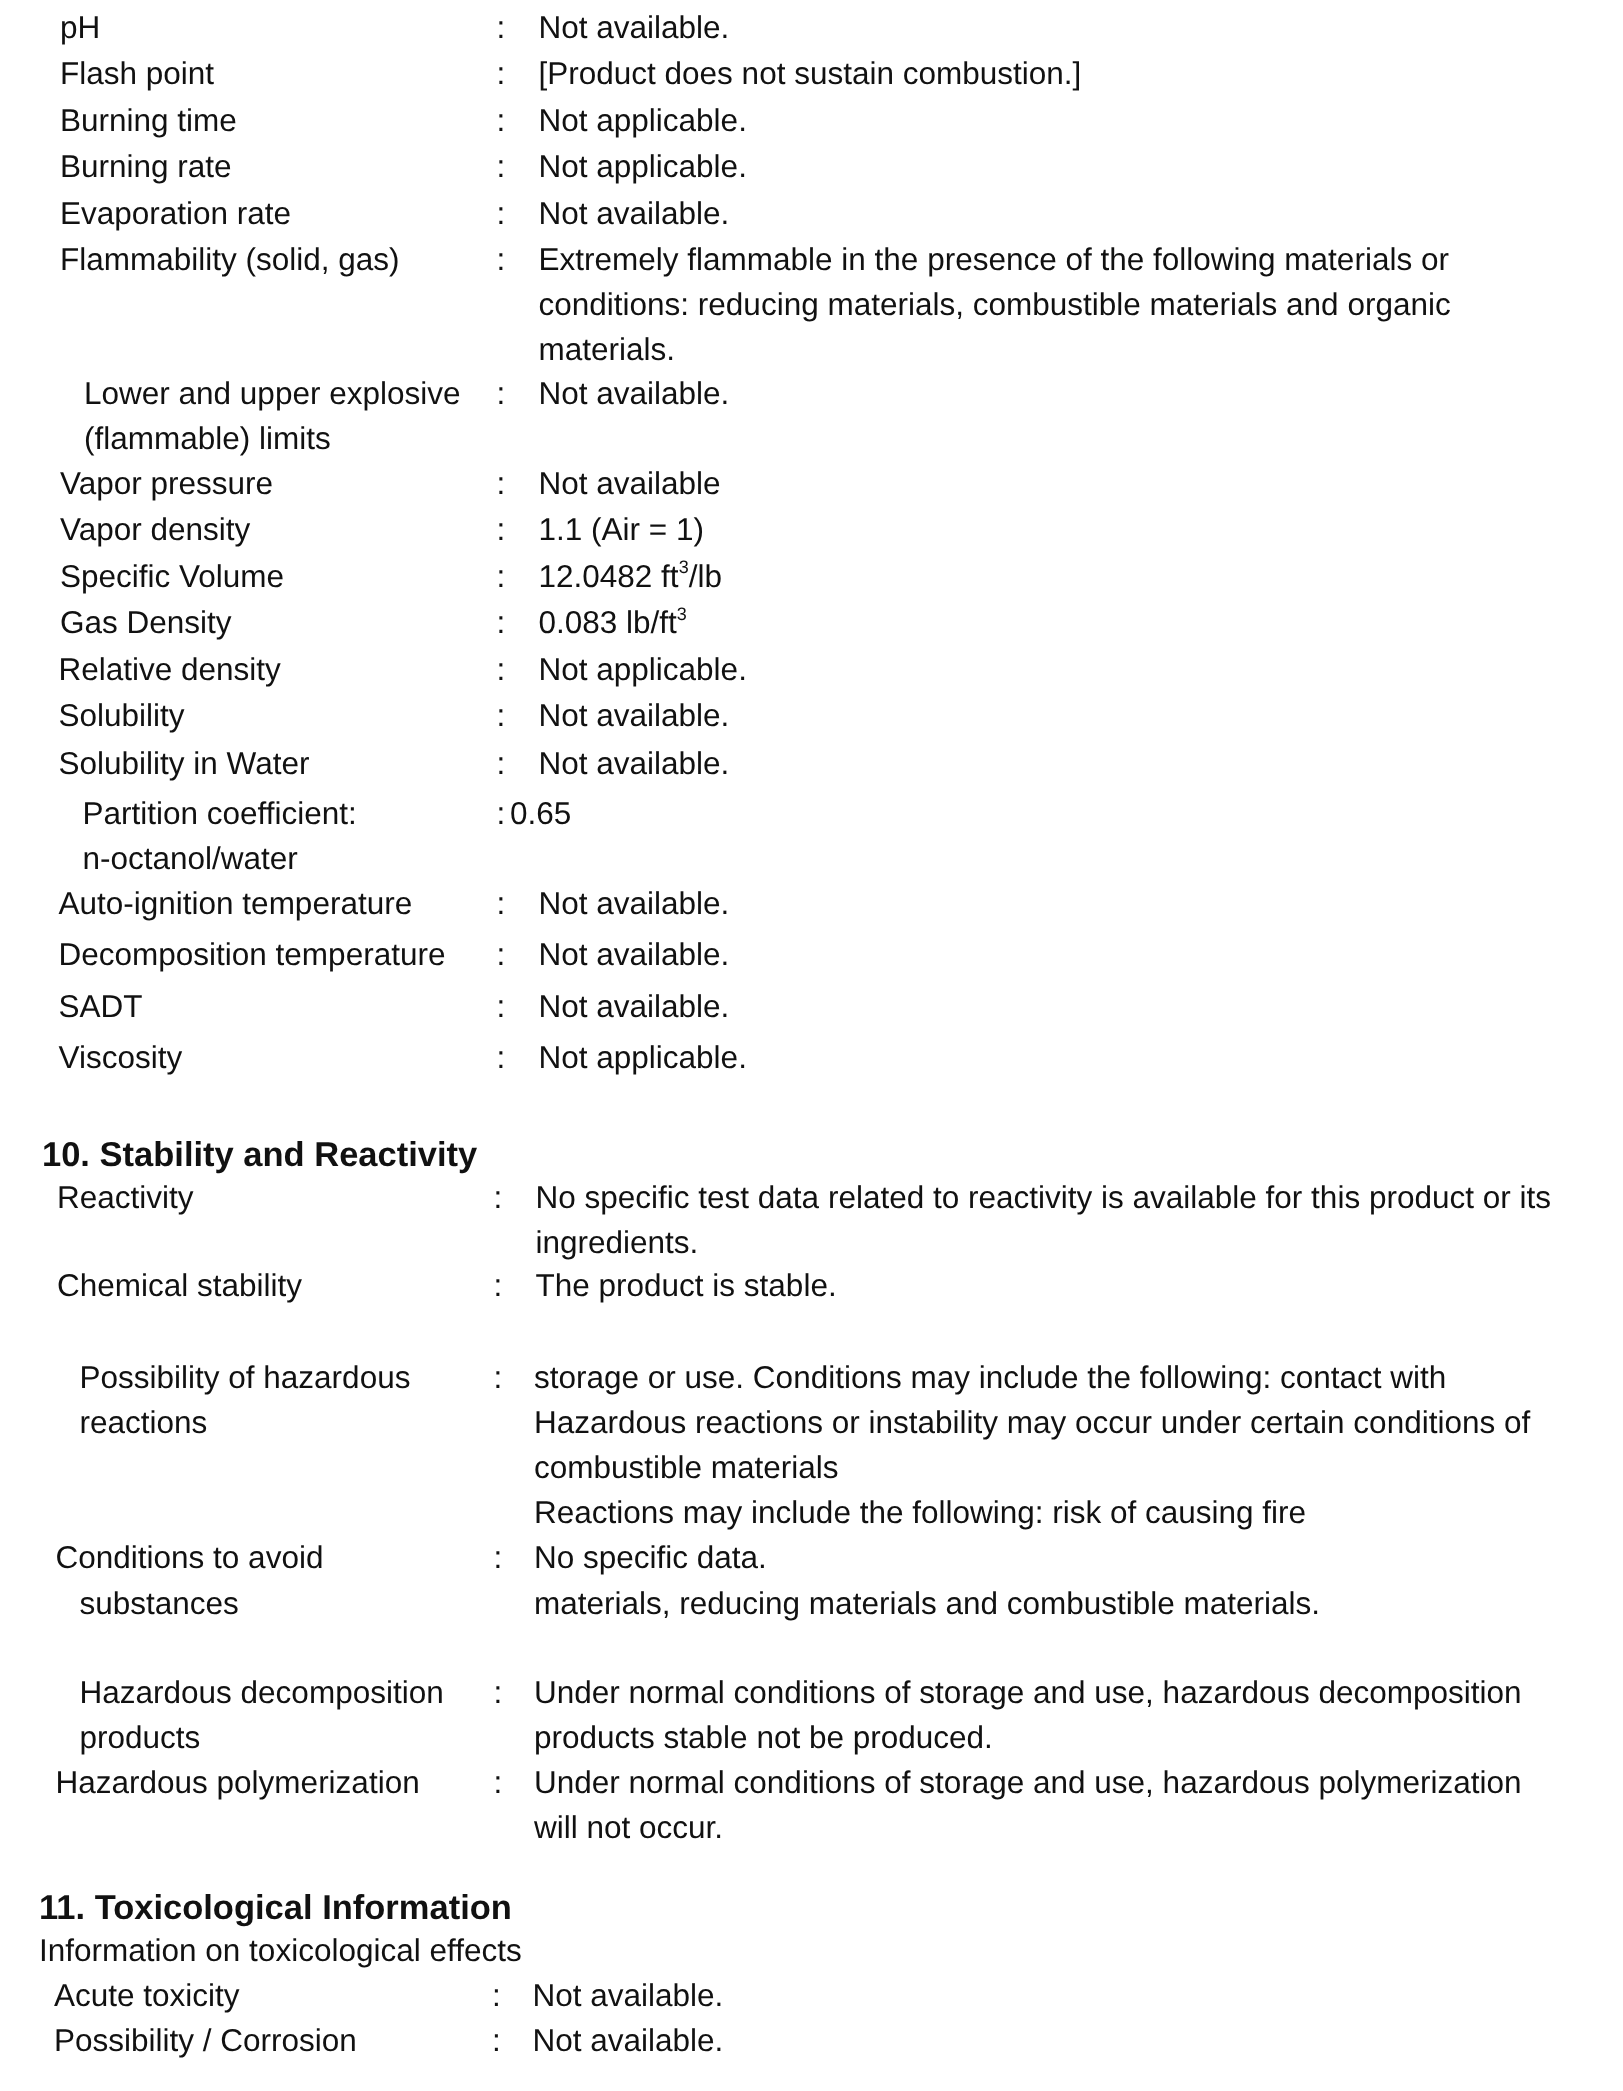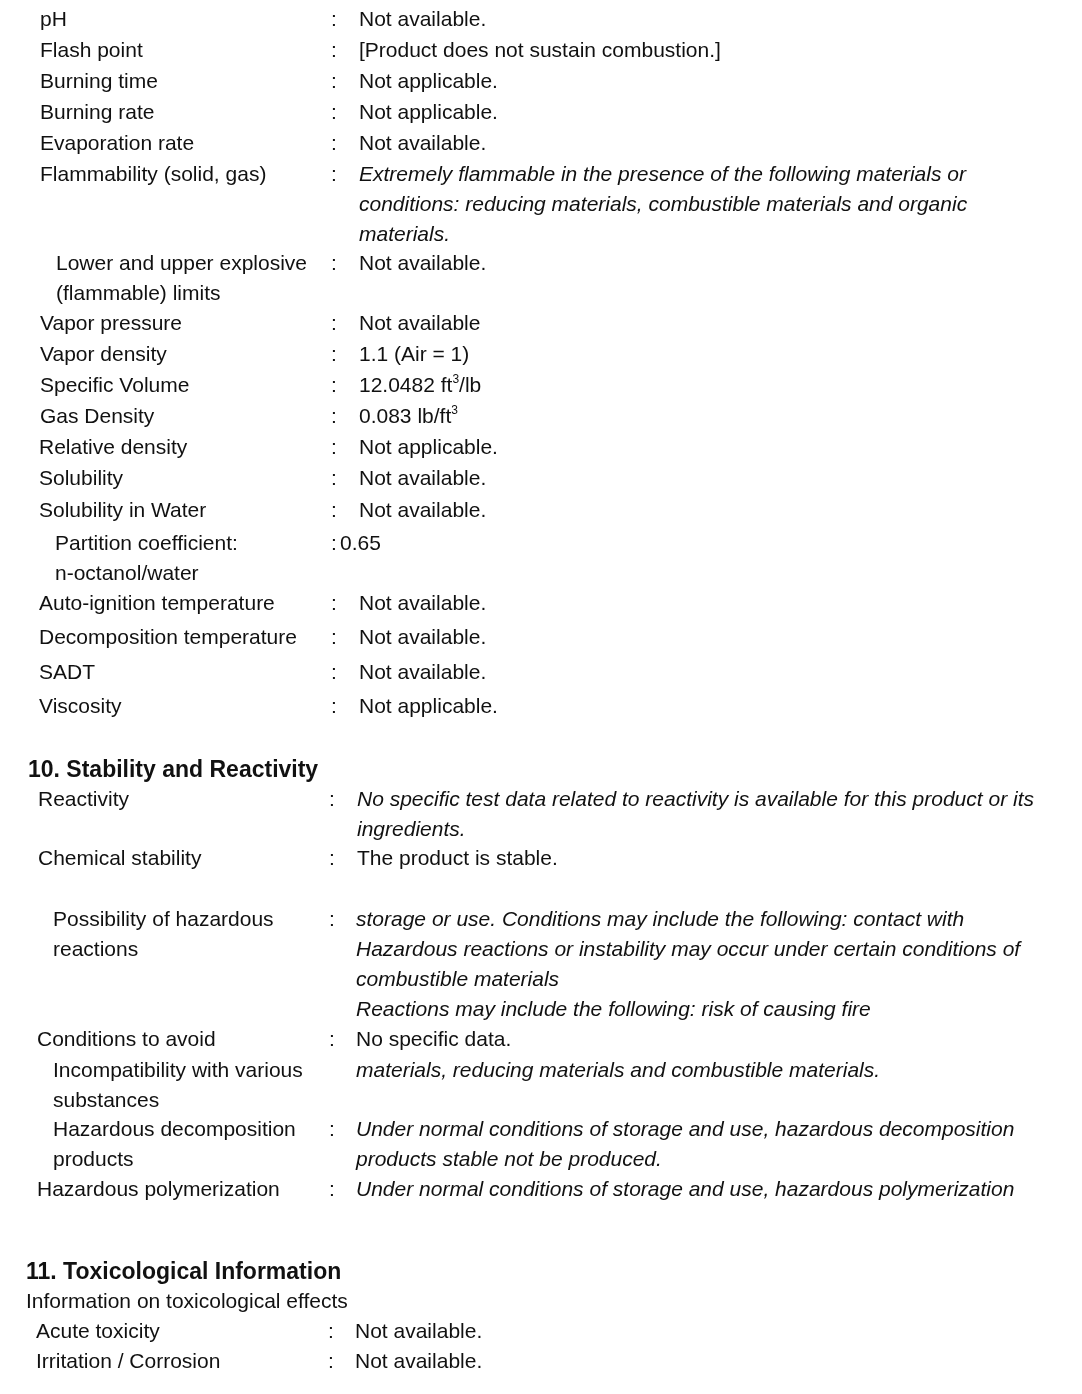--- a/index.html
+++ b/index.html
@@ -29,21 +29,21 @@
     }
     .colon {
       position: absolute;
       top: 0;
     }
     .value {
       position: absolute;
       top: 0;
       width: 700px;
     }
-    .value .line { display: block; white-space: nowrap; font-style: italic; }
+    .value .line { display: block; white-space: nowrap; }
     .label .line { display: block; white-space: nowrap; margin-left: 16px; }
     .section-heading {
       position: absolute;
       font-weight: bold;
       font-size: 23px;
       line-height: 30px;
       white-space: nowrap;
     }
     .subheading {
       position: absolute;
@@ -215,21 +215,20 @@
   </div>
 
   <div class="row" style="top:1024px">
     <span class="label" style="left:37px">Conditions to avoid</span>
     <span class="colon" style="left:329px">:</span>
     <span class="value" style="left:356px">No specific data.</span>
   </div>
 
   <div class="row" style="top:1055px">
     <span class="label" style="left:37px">
-      <span class="line">Incompatibility with various</span>
       <span class="line">substances</span>
     </span>
     <span class="colon" style="left:329px"></span>
     <span class="value" style="left:356px">
       <span class="line">materials, reducing materials and combustible materials.</span>
     </span>
   </div>
 
   <div class="row" style="top:1114px">
     <span class="label" style="left:37px">
@@ -241,32 +240,33 @@
       <span class="line">Under normal conditions of storage and use, hazardous decomposition</span>
       <span class="line">products stable not be produced.</span>
     </span>
   </div>
 
   <div class="row" style="top:1174px">
     <span class="label" style="left:37px">Hazardous polymerization</span>
     <span class="colon" style="left:329px">:</span>
     <span class="value" style="left:356px">
       <span class="line">Under normal conditions of storage and use, hazardous polymerization</span>
+      <span class="line">will not occur.</span>
     </span>
   </div>
 </div>
 
 <div>
   <div class="section-heading" style="left:26px; top:1256px">11. Toxicological Information</div>
   <div class="subheading" style="left:26px; top:1286px">Information on toxicological effects</div>
 
   <div class="row" style="top:1316px">
     <span class="label" style="left:36px">Acute toxicity</span>
     <span class="colon" style="left:328px">:</span>
     <span class="value" style="left:355px">Not available.</span>
   </div>
 
   <div class="row" style="top:1346px">
-    <span class="label" style="left:36px">Irritation / Corrosion</span>
+    <span class="label" style="left:36px">Possibility / Corrosion</span>
     <span class="colon" style="left:328px">:</span>
     <span class="value" style="left:355px">Not available.</span>
   </div>
 </div>
 
 </body></html>

